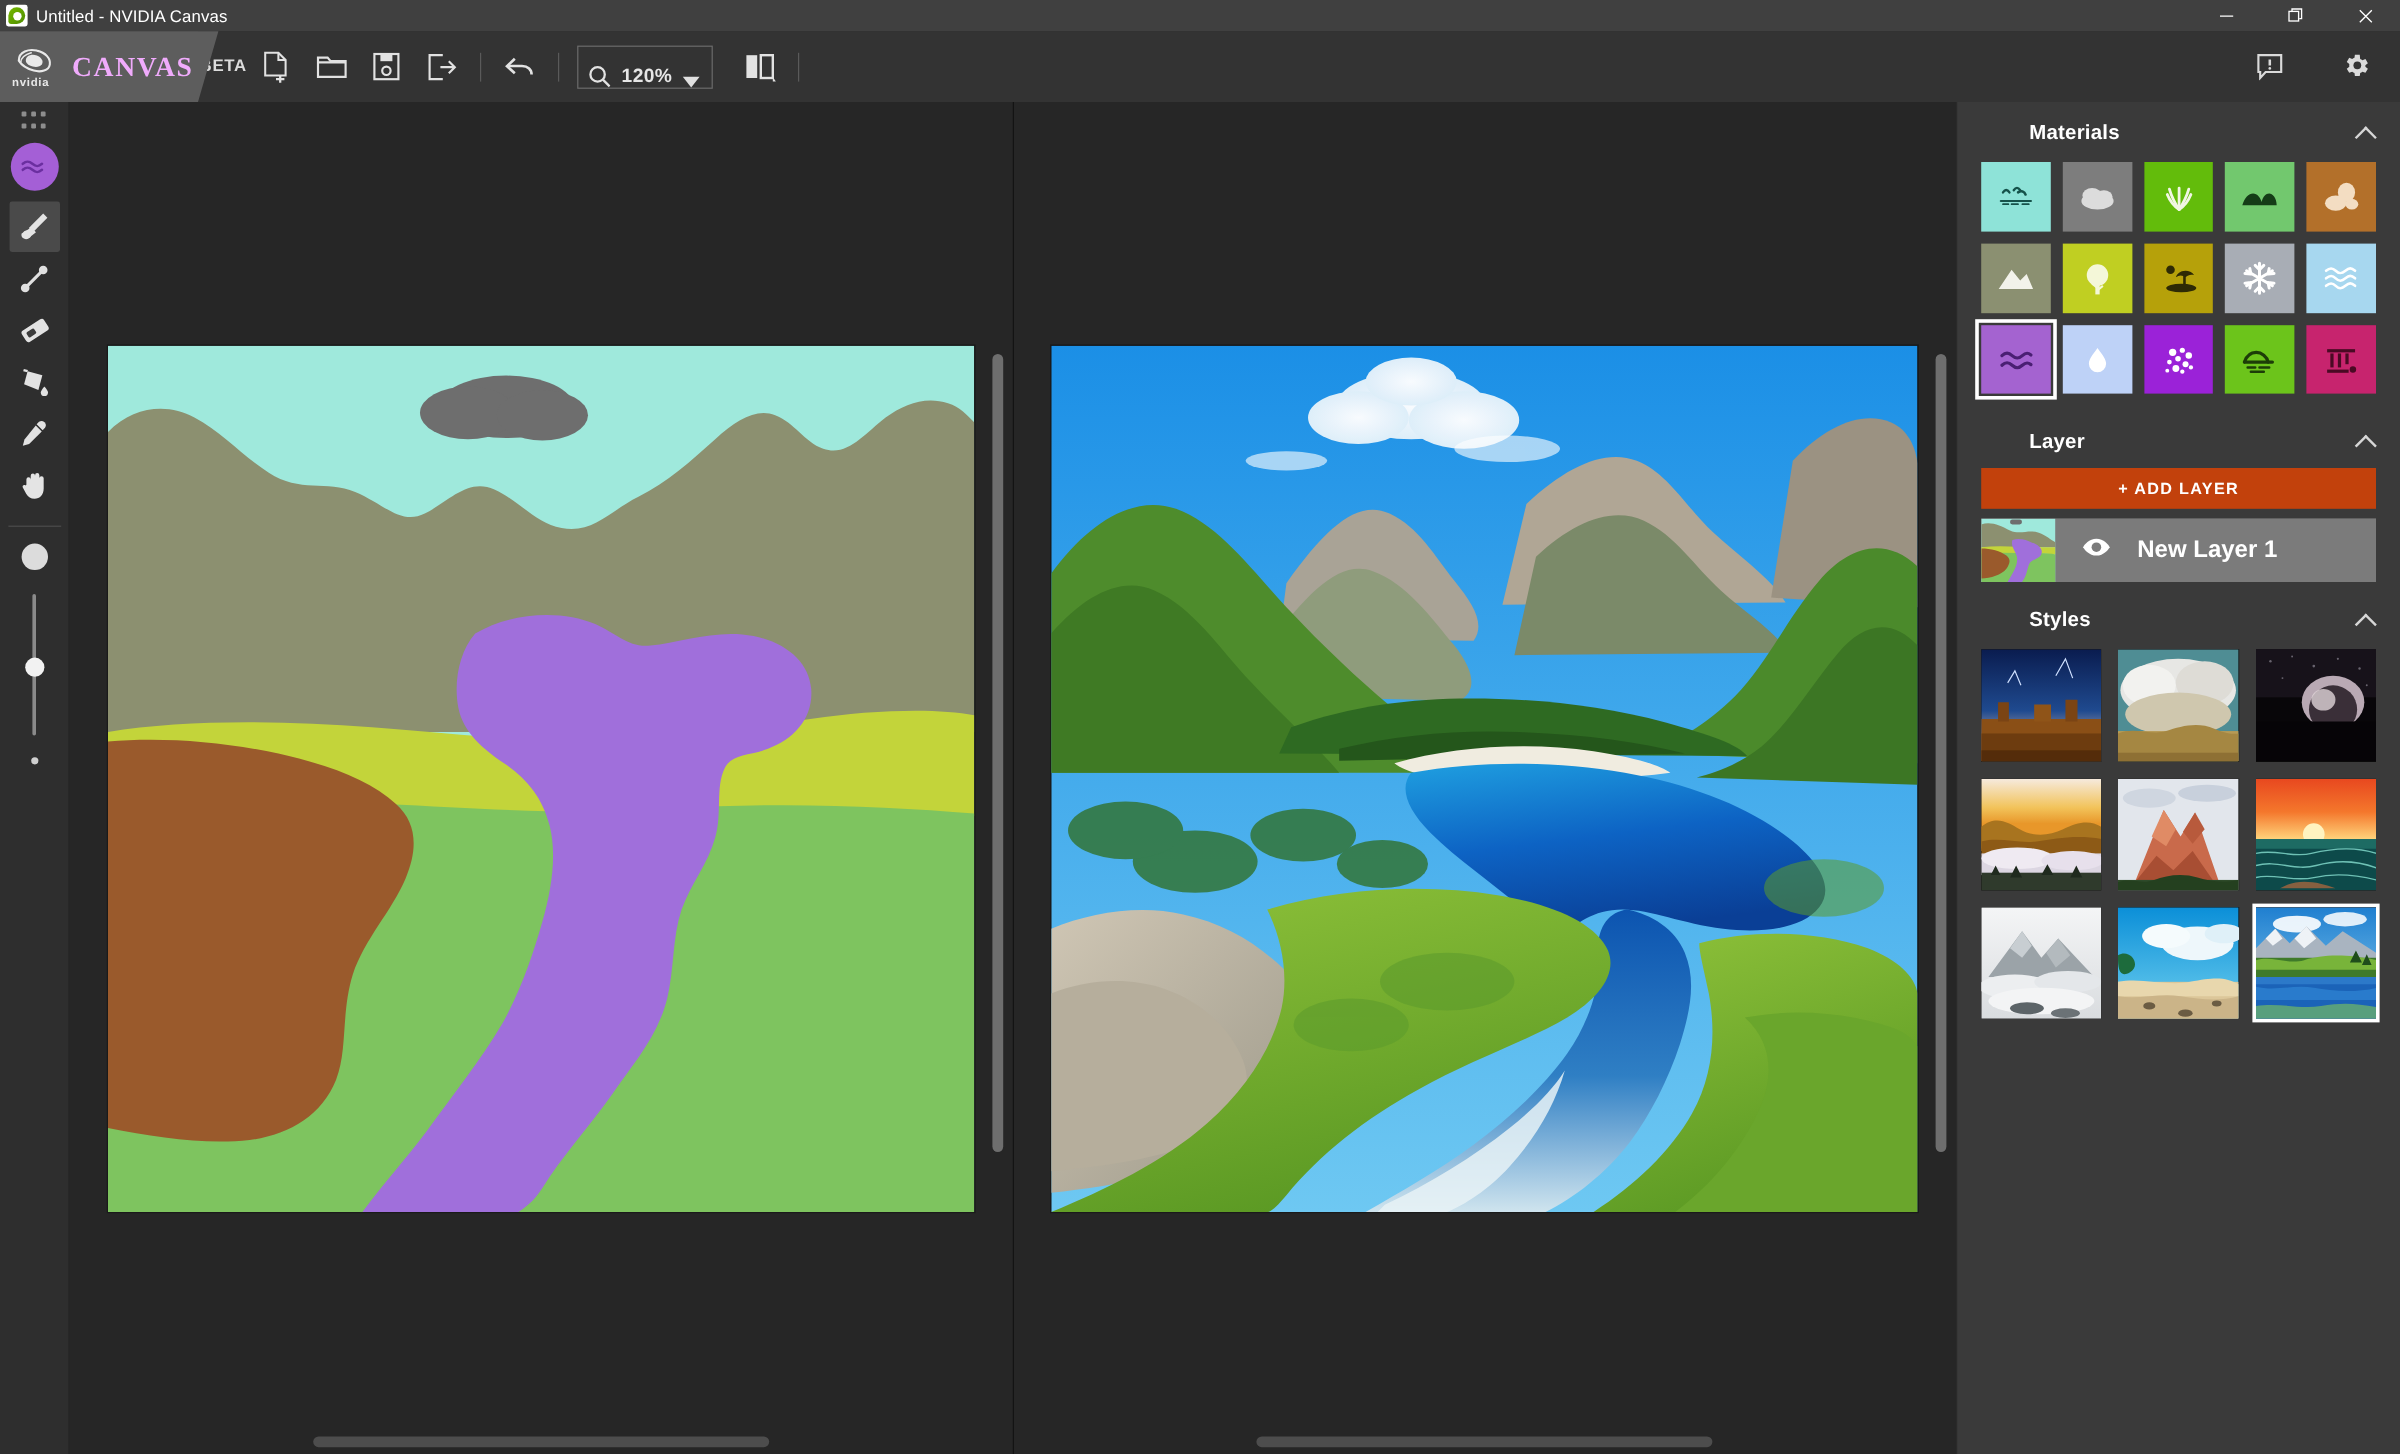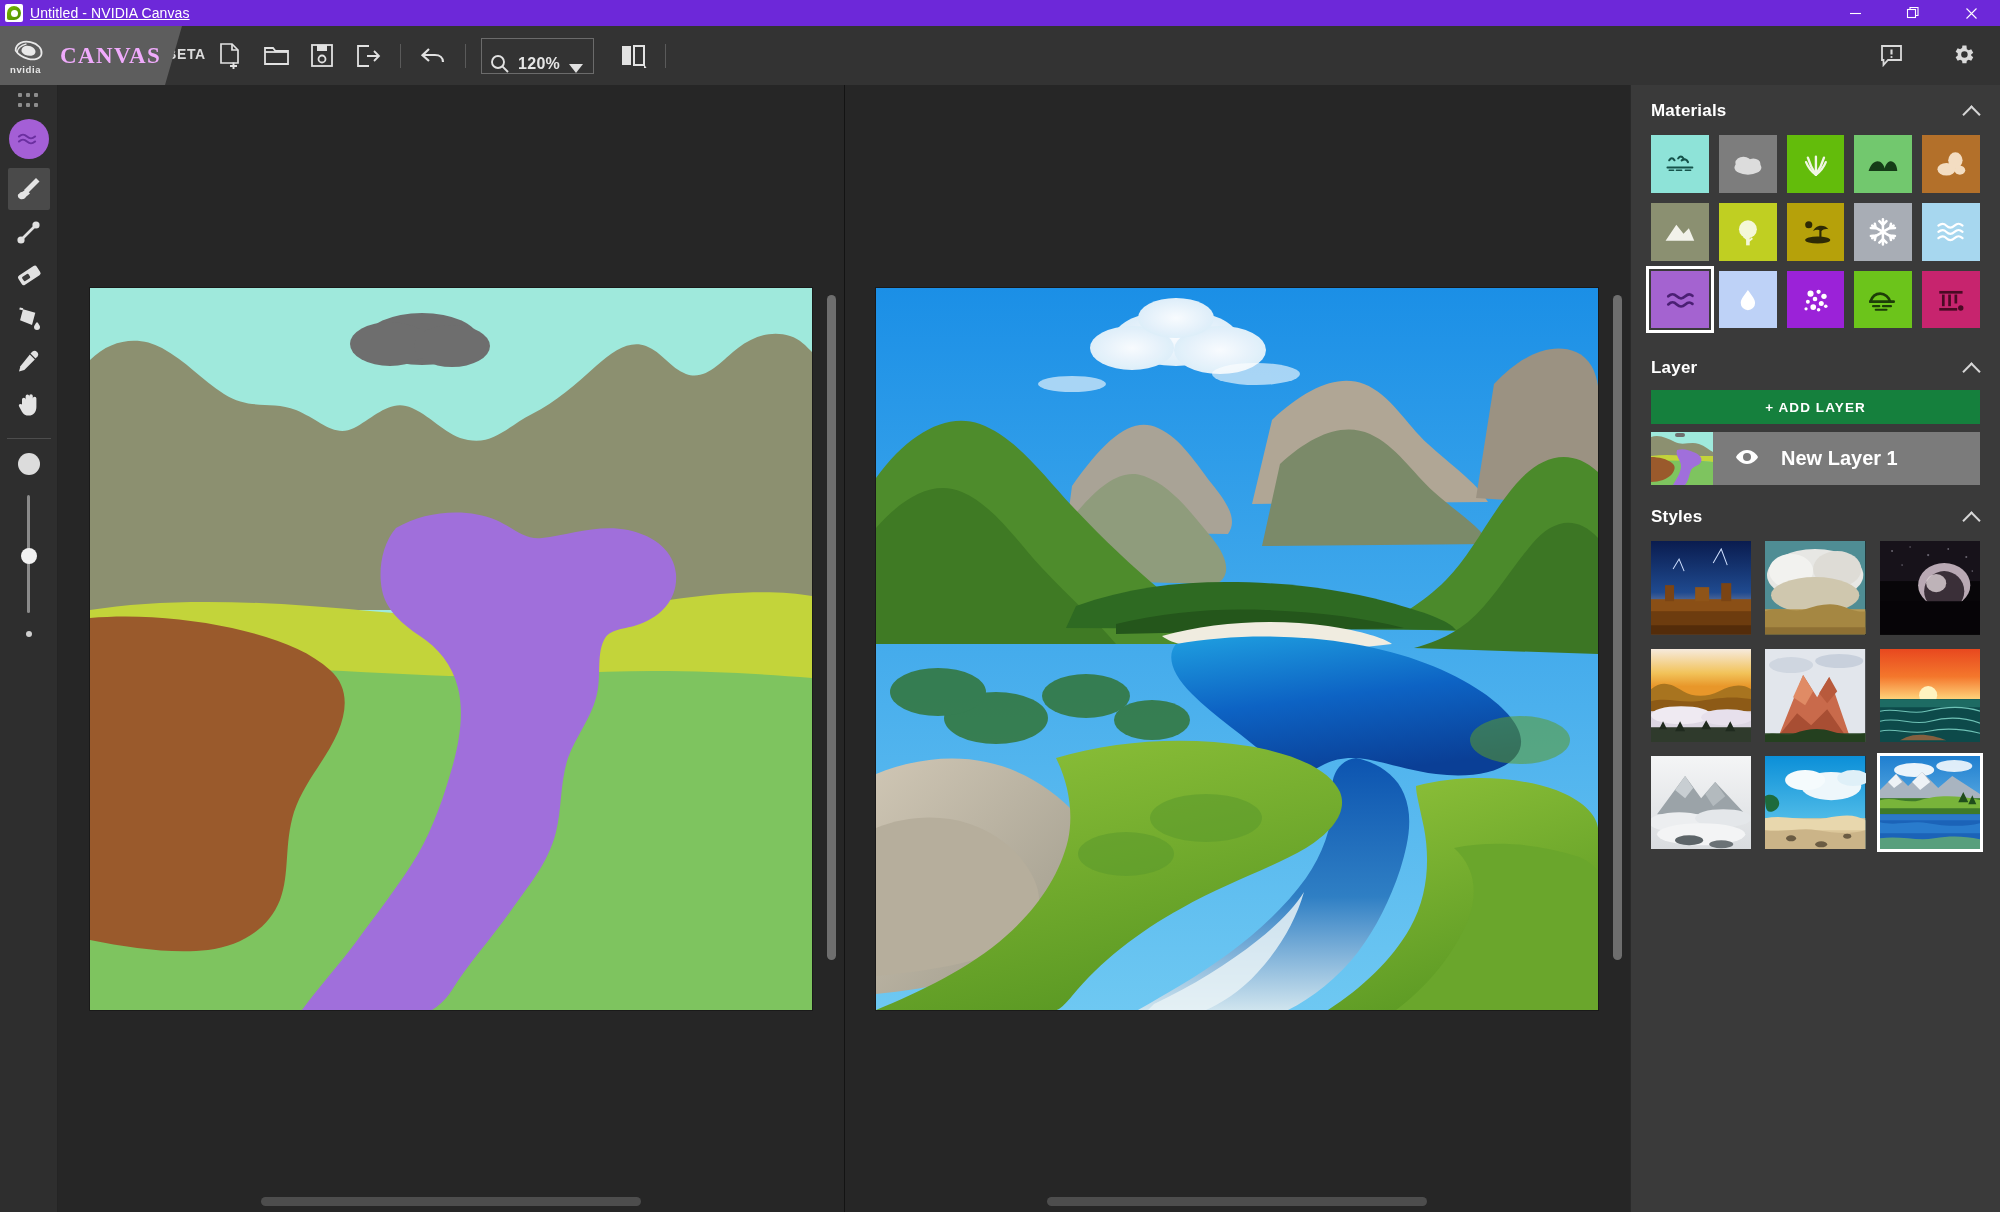--- a/index.html
+++ b/index.html
@@ -6,22 +6,22 @@
   html, body {
     width: 2000px; height: 1212px;
     background: #2b2b2b;
     font-family: "Liberation Sans", sans-serif;
     overflow: hidden;
   }
   .app { position: relative; width: 2000px; height: 1212px; display: flex; flex-direction: column; }
 
   
   .titlebar {
-    height: 26px; background: #6d28d9; display: flex; align-items: center;
-    flex: 0 0 26px; color: #fff; position: relative; text-decoration: underline;
+    height: 26px; background: #404040; display: flex; align-items: center;
+    flex: 0 0 26px; color: #fff; position: relative;
   }
   .tb-icon {
     width: 18px; height: 18px; margin-left: 5px; margin-right: 7px;
     border-radius: 2px; background: #fff; position: relative; overflow: hidden;
     flex: 0 0 18px;
   }
   .tb-icon::before {
     content:""; position:absolute; left:2px; top:2px; width:14px; height:14px;
     border-radius: 50% 50% 50% 2px;
     background: linear-gradient(135deg,#76b900 0%,#4e8c00 100%);
@@ -118,40 +118,41 @@
              height:9px; width:380px; background:#4d4d4d; border-radius:5px; }
 
   
   .rpanel {
     width: 370px; flex:0 0 370px; background:#3a3a3a; border-left:1px solid #2a2a2a;
     display:flex; flex-direction:column; overflow:hidden;
   }
   .sec-head {
     display:flex; align-items:center; justify-content:space-between;
     padding: 16px 20px 10px 20px;
+    margin-left: 40px;
   }
   .sec-title { color:#fff; font-size:17px; font-weight:bold; letter-spacing:.2px; }
   .chev { width:16px;height:10px; position:relative; }
   .chev::before{
     content:""; position:absolute; left:1px; top:2px; width:11px;height:11px;
     border-left:2.3px solid #d6d6d6; border-top:2.3px solid #d6d6d6;
     transform: rotate(45deg);
   }
   .mat-grid {
     display:grid; grid-template-columns:repeat(5,1fr); gap:10px;
     padding: 4px 20px 14px 20px;
   }
   .mat {
     position:relative; aspect-ratio:1/1; display:flex; align-items:center; justify-content:center;
   }
   .mat.sel { outline:3px solid #ffffff; outline-offset:2px; }
   .mat svg { width:62%; height:62%; display:block; }
 
   .addlayer {
-    margin: 2px 20px 8px 20px; height: 34px; background:#15803d; color:#fff;
+    margin: 2px 20px 8px 20px; height: 34px; background:#c2410c; color:#fff;
     display:flex; align-items:center; justify-content:center;
     font-size:13.5px; font-weight:bold; letter-spacing:1.1px;
   }
   .layer-row {
     margin: 0 20px 6px 20px; height:53px; background:#7b7b7b; display:flex; align-items:center;
   }
   .layer-thumb { width:62px;height:53px; position:relative; overflow:hidden; flex:0 0 62px; }
   .eye { margin-left:22px; flex:0 0 auto; }
   .layer-name { color:#fff; font-size:20px; font-weight:bold; margin-left:22px; }
 

